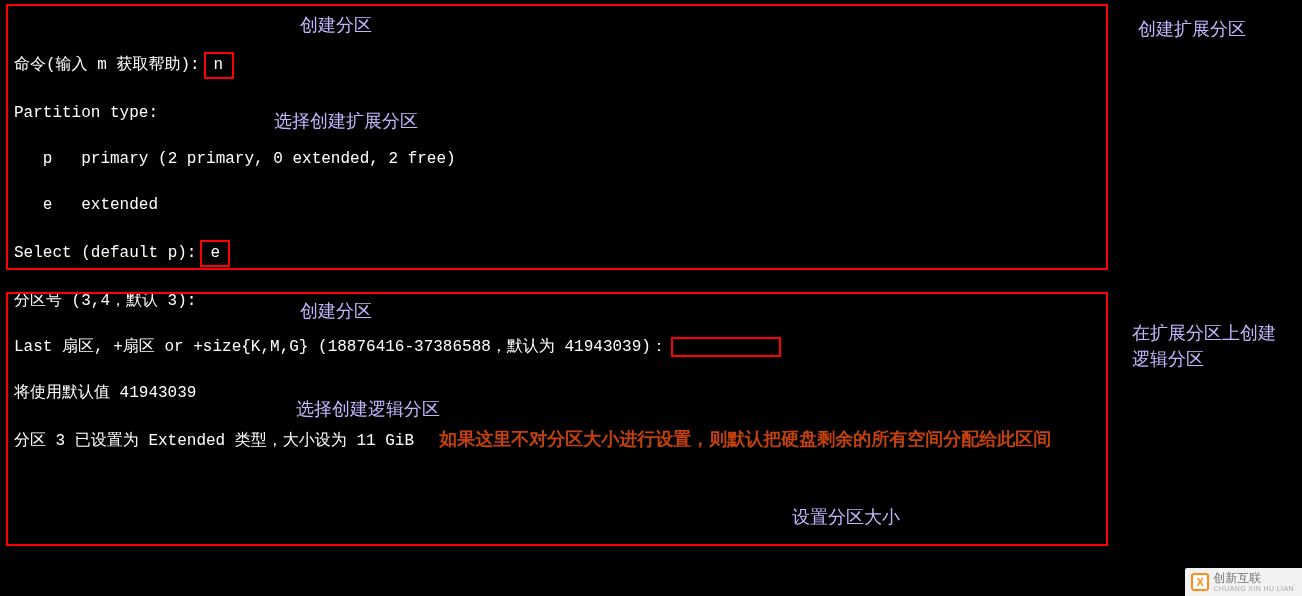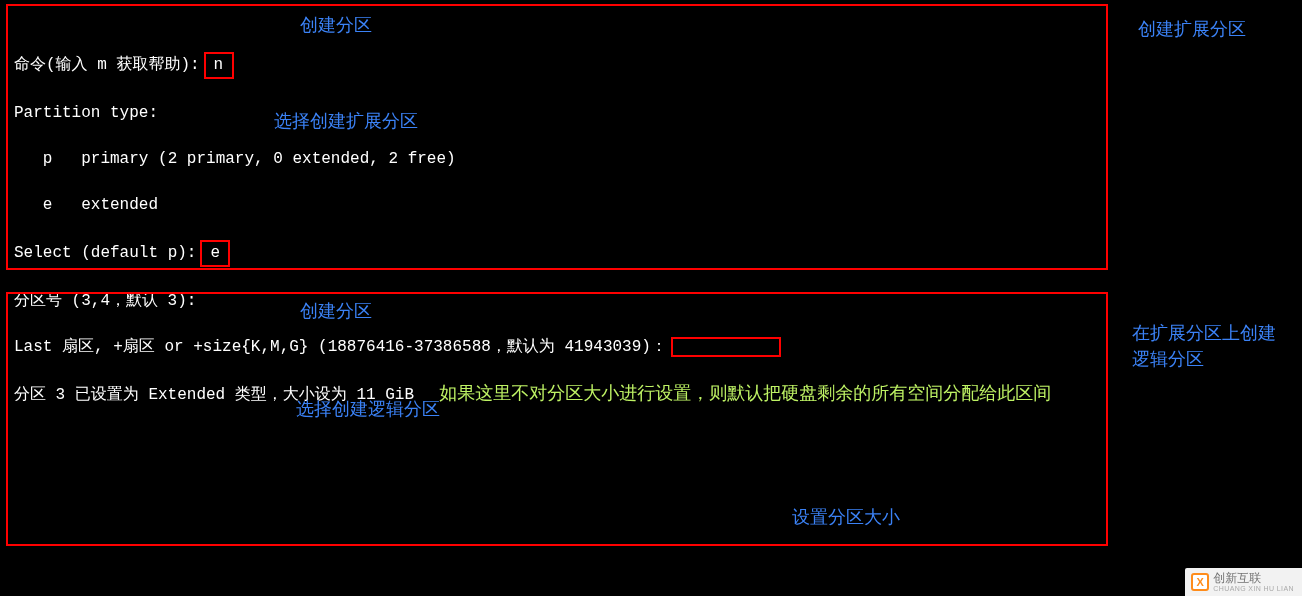--- a/index.html
+++ b/index.html
@@ -28,30 +28,31 @@
     text-align: left;
     color: #fff;
   }
   .input-box.empty {
     min-width: 110px;
     height: 20px;
     vertical-align: middle;
   }
   .annotation {
     position: absolute;
-    color: #3b82f6;
+    color: #c4b5fd;
     font-family: "SimHei", "Microsoft YaHei", sans-serif;
     font-size: 18px;
     white-space: nowrap;
   }
   .inline-annotation {
-    color: #bef264;
+    color: #c2410c;
     font-family: "SimHei", "Microsoft YaHei", sans-serif;
     font-size: 18px;
     margin-left: 6px;
+    font-weight: bold;
   }
   .section-box {
     position: absolute;
     border: 2px solid #ff0000;
     pointer-events: none;
   }
   .watermark {
     position: absolute;
     right: 0;
     bottom: 0;
@@ -86,20 +87,21 @@
 
 <div class="terminal">
 
 <div><span>命令(输入 m 获取帮助):</span><span class="input-box">n</span></div>
 <div>Partition type:</div>
 <div>   p   primary (2 primary, 0 extended, 2 free)</div>
 <div>   e   extended</div>
 <div><span>Select (default p):</span><span class="input-box">e</span></div>
 <div>分区号 (3,4，默认 3):</div>
 <div><span>Last 扇区, +扇区 or +size{K,M,G} (18876416-37386588，默认为 41943039)：</span><span class="input-box empty"></span></div>
+<div>将使用默认值 41943039</div>
 <div><span>分区 3 已设置为 Extended 类型，大小设为 11 GiB  </span><span class="inline-annotation">如果这里不对分区大小进行设置，则默认把硬盘剩余的所有空间分配给此区间</span></div>
 <div style="height:10px"></div>
 
 
 
 
 
 
 
 

